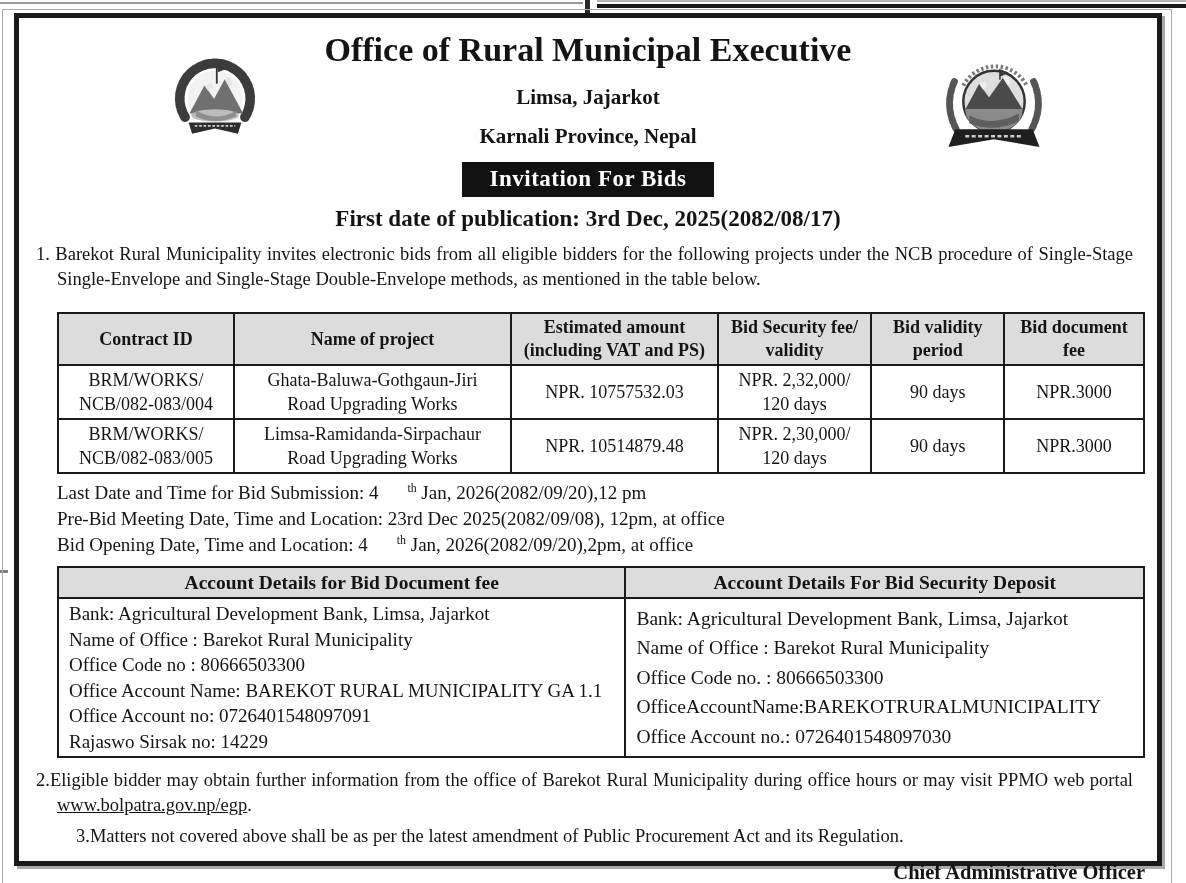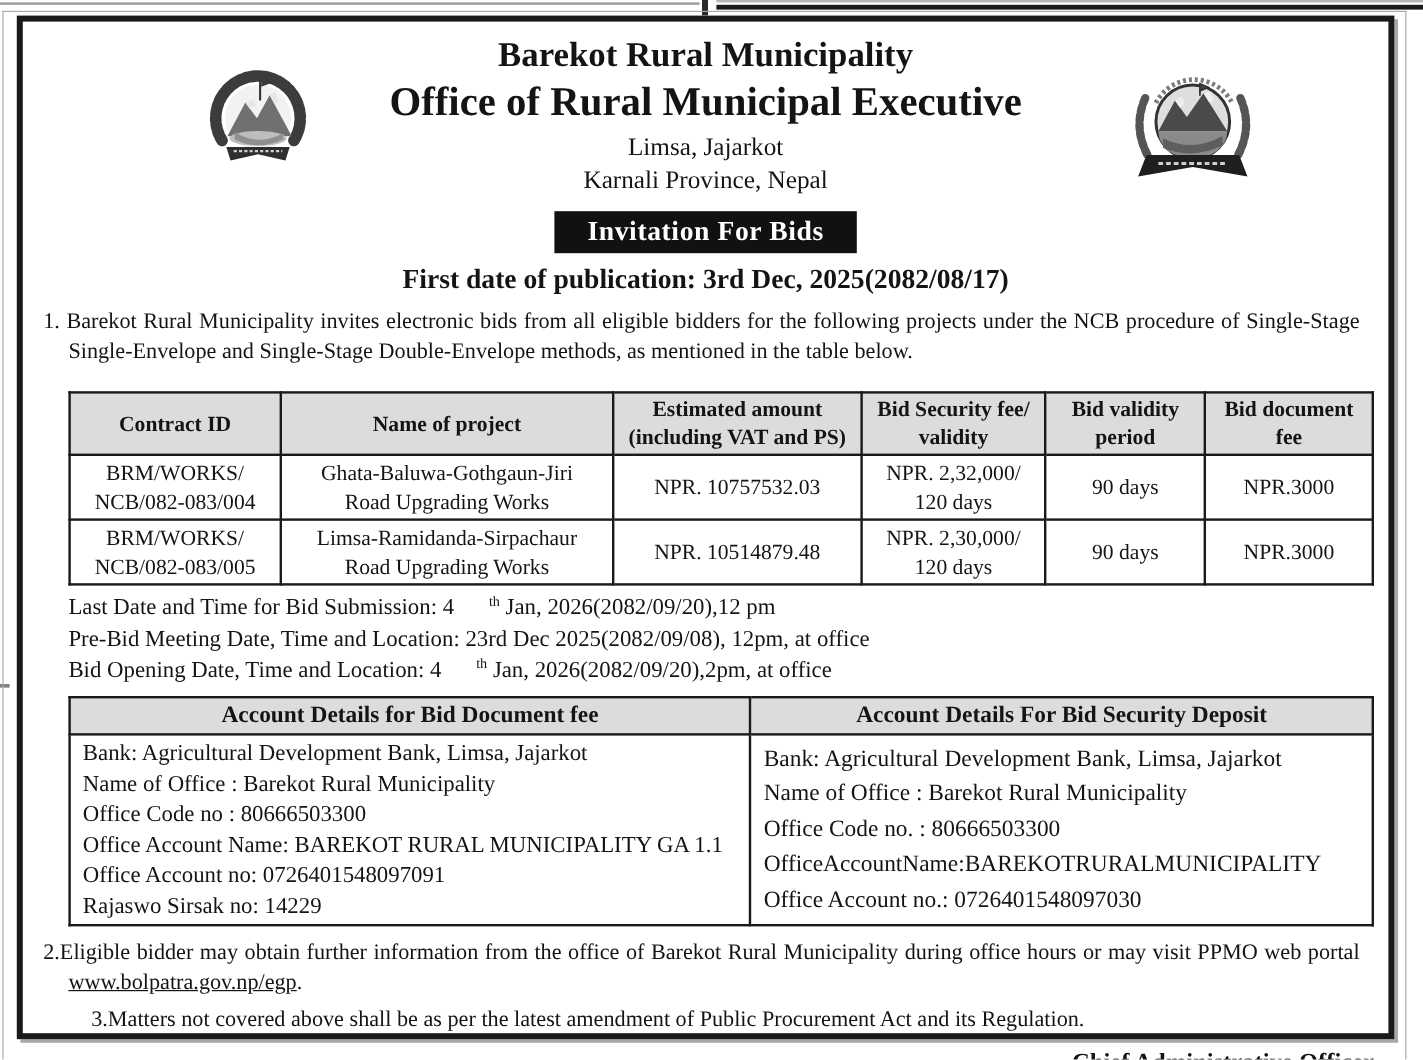--- a/index.html
+++ b/index.html
@@ -23,21 +23,21 @@
   .doc-frame{
     position:absolute;left:14px;top:13px;width:1138px;height:843px;
     border:5px solid #1a1a1a;background:#fff;
     box-shadow:3px 3px 0 rgba(140,140,140,.75);
   }
   .content{position:relative;width:100%;height:100%;}
   
   .letterhead{position:relative;text-align:center;padding-top:10px;}
   .org-name{font-size:29px;font-weight:bold;line-height:36px;}
   .office-name{font-size:34px;font-weight:bold;line-height:44px;}
-  .addr{font-size:21px;font-weight:normal;line-height:28px;}
+  .addr{font-size:21px;font-weight:bold;line-height:28px;margin-top:11px;}
   .logo{position:absolute;}
   .logo-left{left:150px;top:34px;width:92px;height:88px;}
   .logo-right{left:920px;top:34px;width:110px;height:104px;}
   
   .banner-row{text-align:center;margin-top:12px;}
   .banner{
     display:inline-block;background:#111;color:#fff;font-weight:bold;
     font-size:23px;padding:4px 28px 5px 28px;letter-spacing:.5px;
   }
   .pub-line{text-align:center;font-size:23px;font-weight:bold;margin-top:7px;line-height:30px;}
@@ -104,21 +104,20 @@
           <path d="M26,58 L40,32 L50,46 L64,26 L84,58 Z" fill="#4a4a4a"></path>
           <path d="M40,32 l4,6 l4,-3 l-2,-6 z" fill="#eeeeee"></path>
           <path d="M64,26 l5,8 l4,-2 l-4,-8 z" fill="#eeeeee"></path>
           <path d="M26,58 a29 23 0 0 0 58,0 z" fill="#8a8a8a"></path>
           <path d="M30,64 q25,12 50,-2 l0,8 q-25,12 -50,2 z" fill="#5e5e5e"></path>
           <path d="M61,18 L61,28 M61,18 l7,3 l-7,3 z" stroke="#333" stroke-width="1.5" fill="#444"></path>
           <path d="M16,78 L94,78 L101,96 L55,88 L9,96 Z" fill="#1f1f1f"></path>
           <path d="M26,85 L84,85" stroke="#cfcfcf" stroke-width="2.5" stroke-dasharray="4 2.5"></path>
         </svg>
       </span>
-      <div class="org-name">Barekot Rural Municipality</div>
       <div class="office-name">Office of Rural Municipal Executive</div>
       <div class="addr">Limsa, Jajarkot</div>
       <div class="addr">Karnali Province, Nepal</div>
     </div>
 
     <div class="banner-row">
       <span class="banner">Invitation For Bids</span>
     </div>
     <div class="pub-line">First date of publication: 3rd Dec, 2025(2082/08/17)</div>
 

